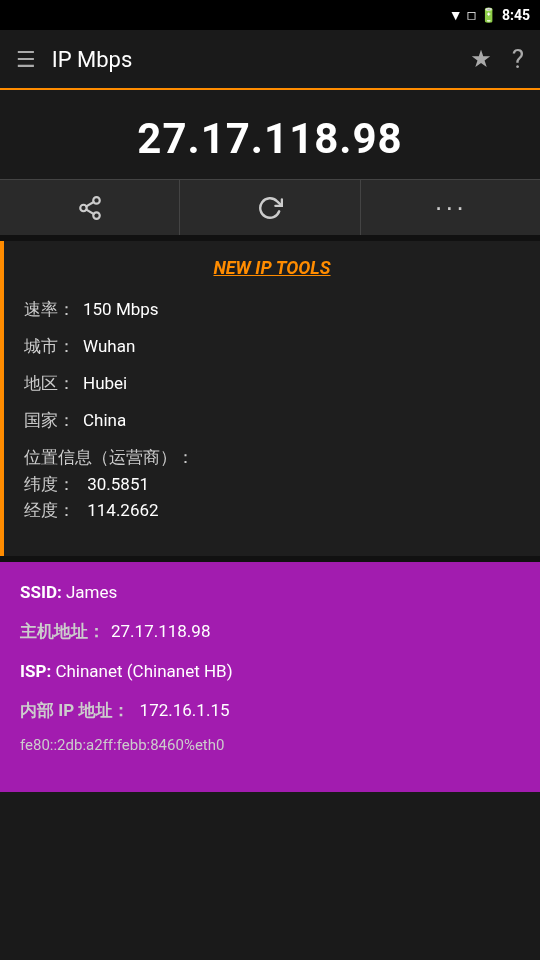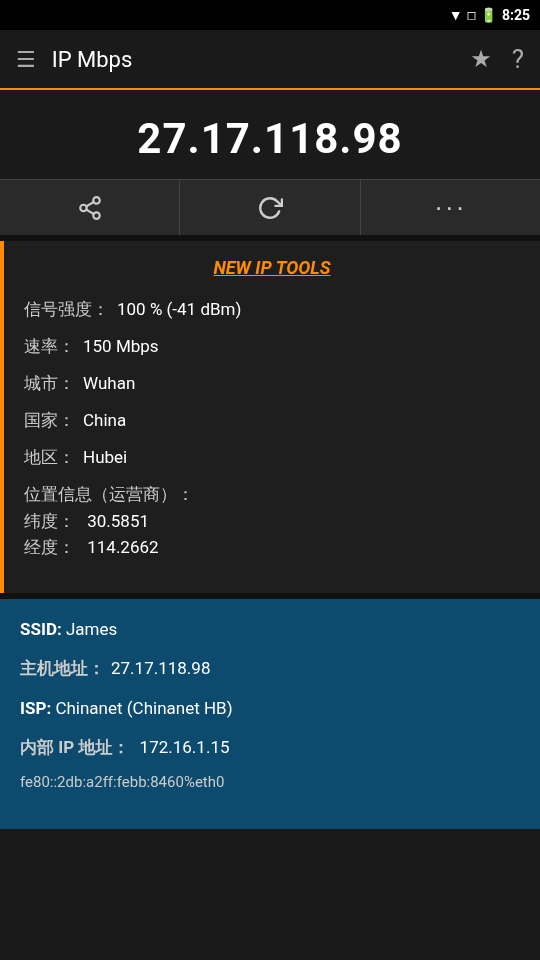--- a/index.html
+++ b/index.html
@@ -140,21 +140,21 @@
     .info-block .info-subrow {
       font-size: 17px;
       color: #fff;
       margin-left: 0;
       margin-bottom: 3px;
     }
 
     
     .bottom-section {
       width: 100%;
-      background: #0c4a6e;
+      background: #a21caf;
       padding: 20px 20px;
     }
     .bottom-row {
       display: flex;
       align-items: baseline;
       margin-bottom: 18px;
       font-size: 17px;
       flex-wrap: wrap;
     }
     .bottom-label {
@@ -171,21 +171,21 @@
     }
   </style>
 </head>
 <body>
 
 <div class="status-bar">
   <div class="status-icons">
     <span class="wifi-icon">▼</span>
     <span class="signal-icon">◻</span>
     <span class="battery-icon">🔋</span>
-    <span class="status-time">8:25</span>
+    <span class="status-time">8:45</span>
   </div>
 </div>
 
 <div class="top-nav">
   <div class="nav-left">
     <span class="hamburger-icon">☰</span>
     <span class="app-title">IP Mbps</span>
   </div>
   <div class="nav-right">
     <span class="star-icon">★</span>
@@ -216,43 +216,39 @@
   <button class="action-btn">
     <span style="font-size:26px; color:#ccc; letter-spacing:2px;">···</span>
   </button>
 </div>
 
 <div class="divider-line"></div>
 
 <div class="info-panel">
   <a class="new-ip-link">NEW IP TOOLS</a>
 
-  <div class="info-row">
-    <span class="info-label">信号强度：</span>
-    <span class="info-value">100 % (-41 dBm)</span>
-  </div>
 
   <div class="info-row">
     <span class="info-label">速率：</span>
     <span class="info-value">150 Mbps</span>
   </div>
 
   <div class="info-row">
     <span class="info-label">城市：</span>
     <span class="info-value">Wuhan</span>
   </div>
 
   <div class="info-row">
+    <span class="info-label">地区：</span>
+    <span class="info-value">Hubei</span>
+  </div>
+
+  <div class="info-row">
     <span class="info-label">国家：</span>
     <span class="info-value">China</span>
-  </div>
-
-  <div class="info-row">
-    <span class="info-label">地区：</span>
-    <span class="info-value">Hubei</span>
   </div>
 
   <div class="info-block">
     <div class="info-label">位置信息（运营商）：</div>
     <div class="info-subrow">
       <span class="info-label">纬度：</span>
       <span class="info-value">30.5851</span>
     </div>
     <div class="info-subrow">
       <span class="info-label">经度：</span>

